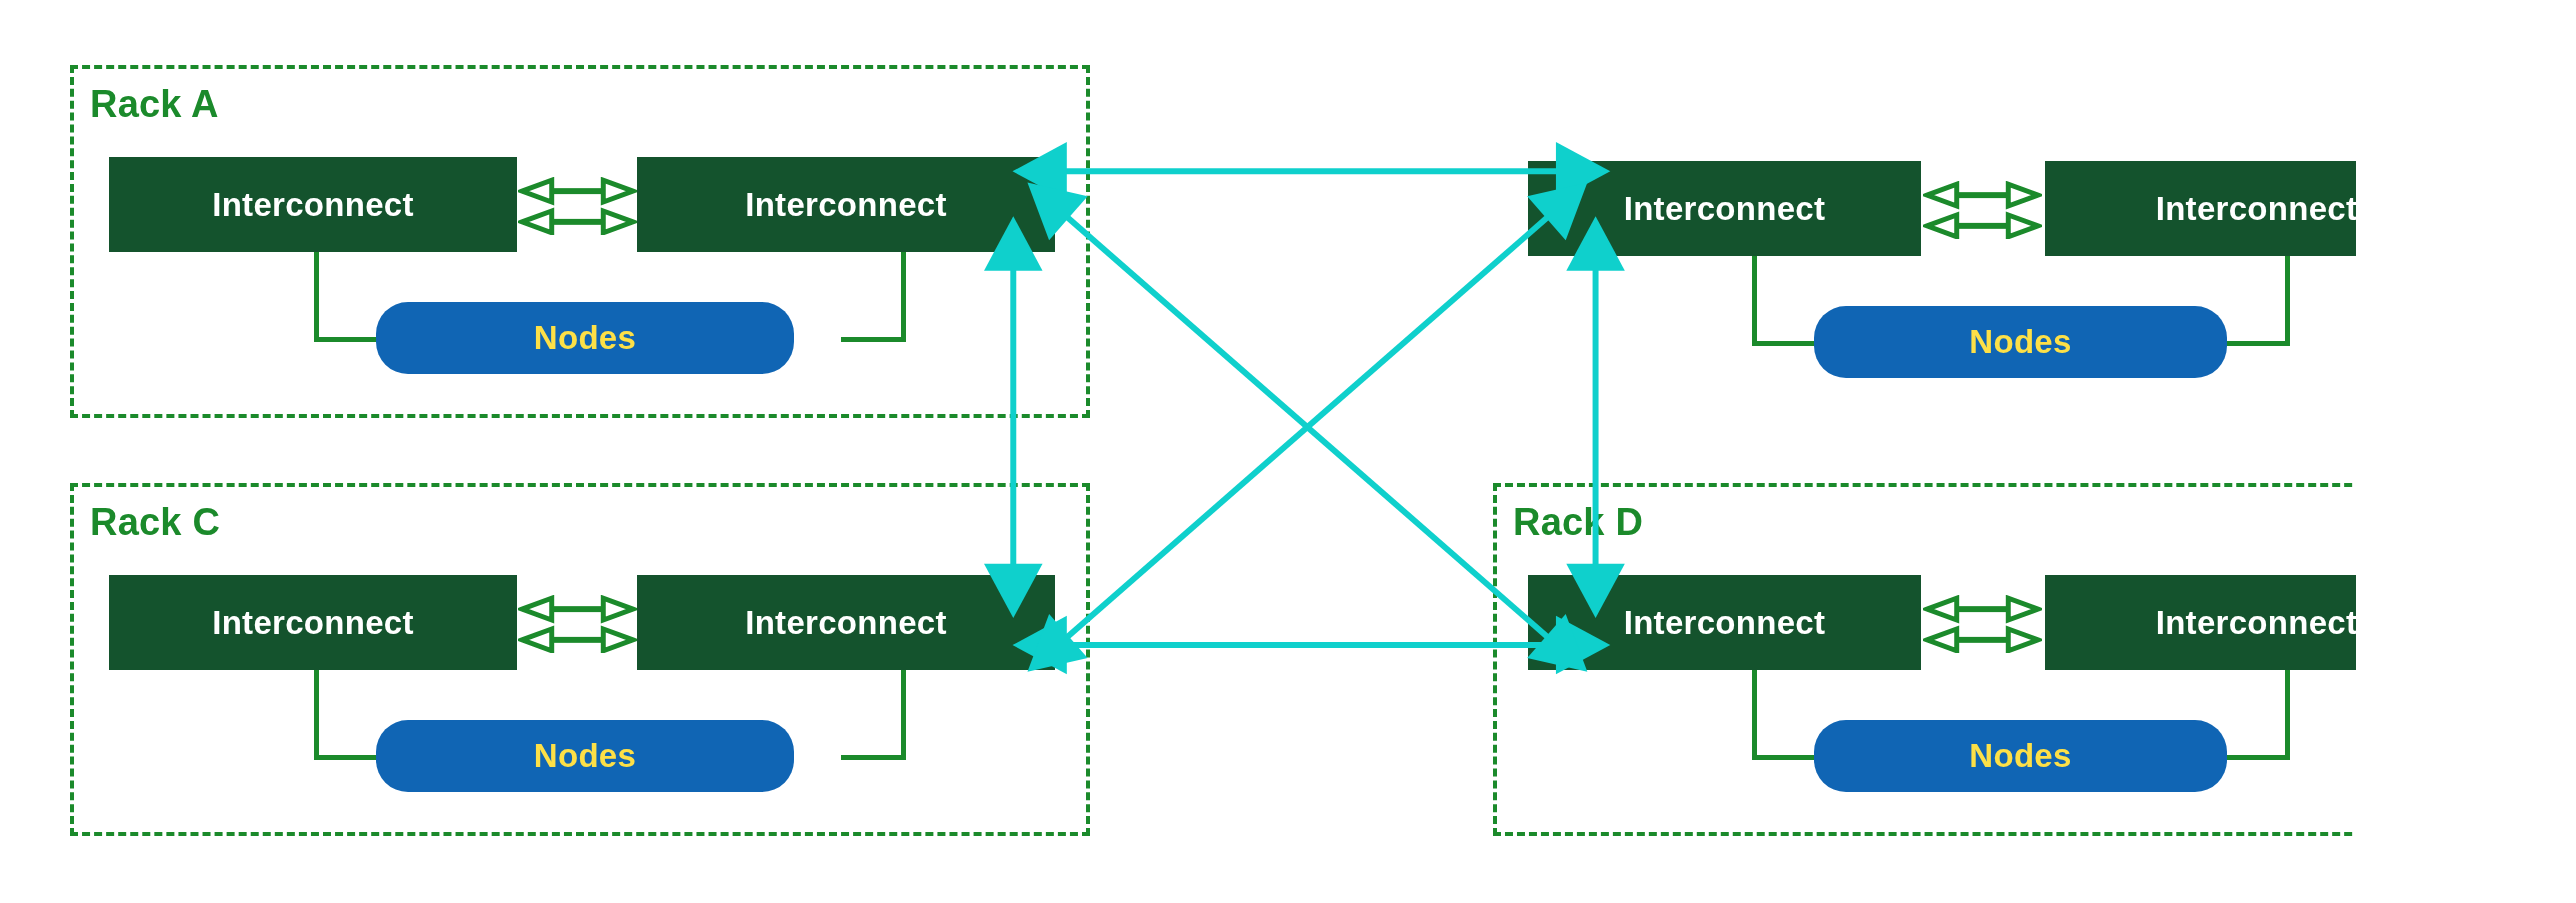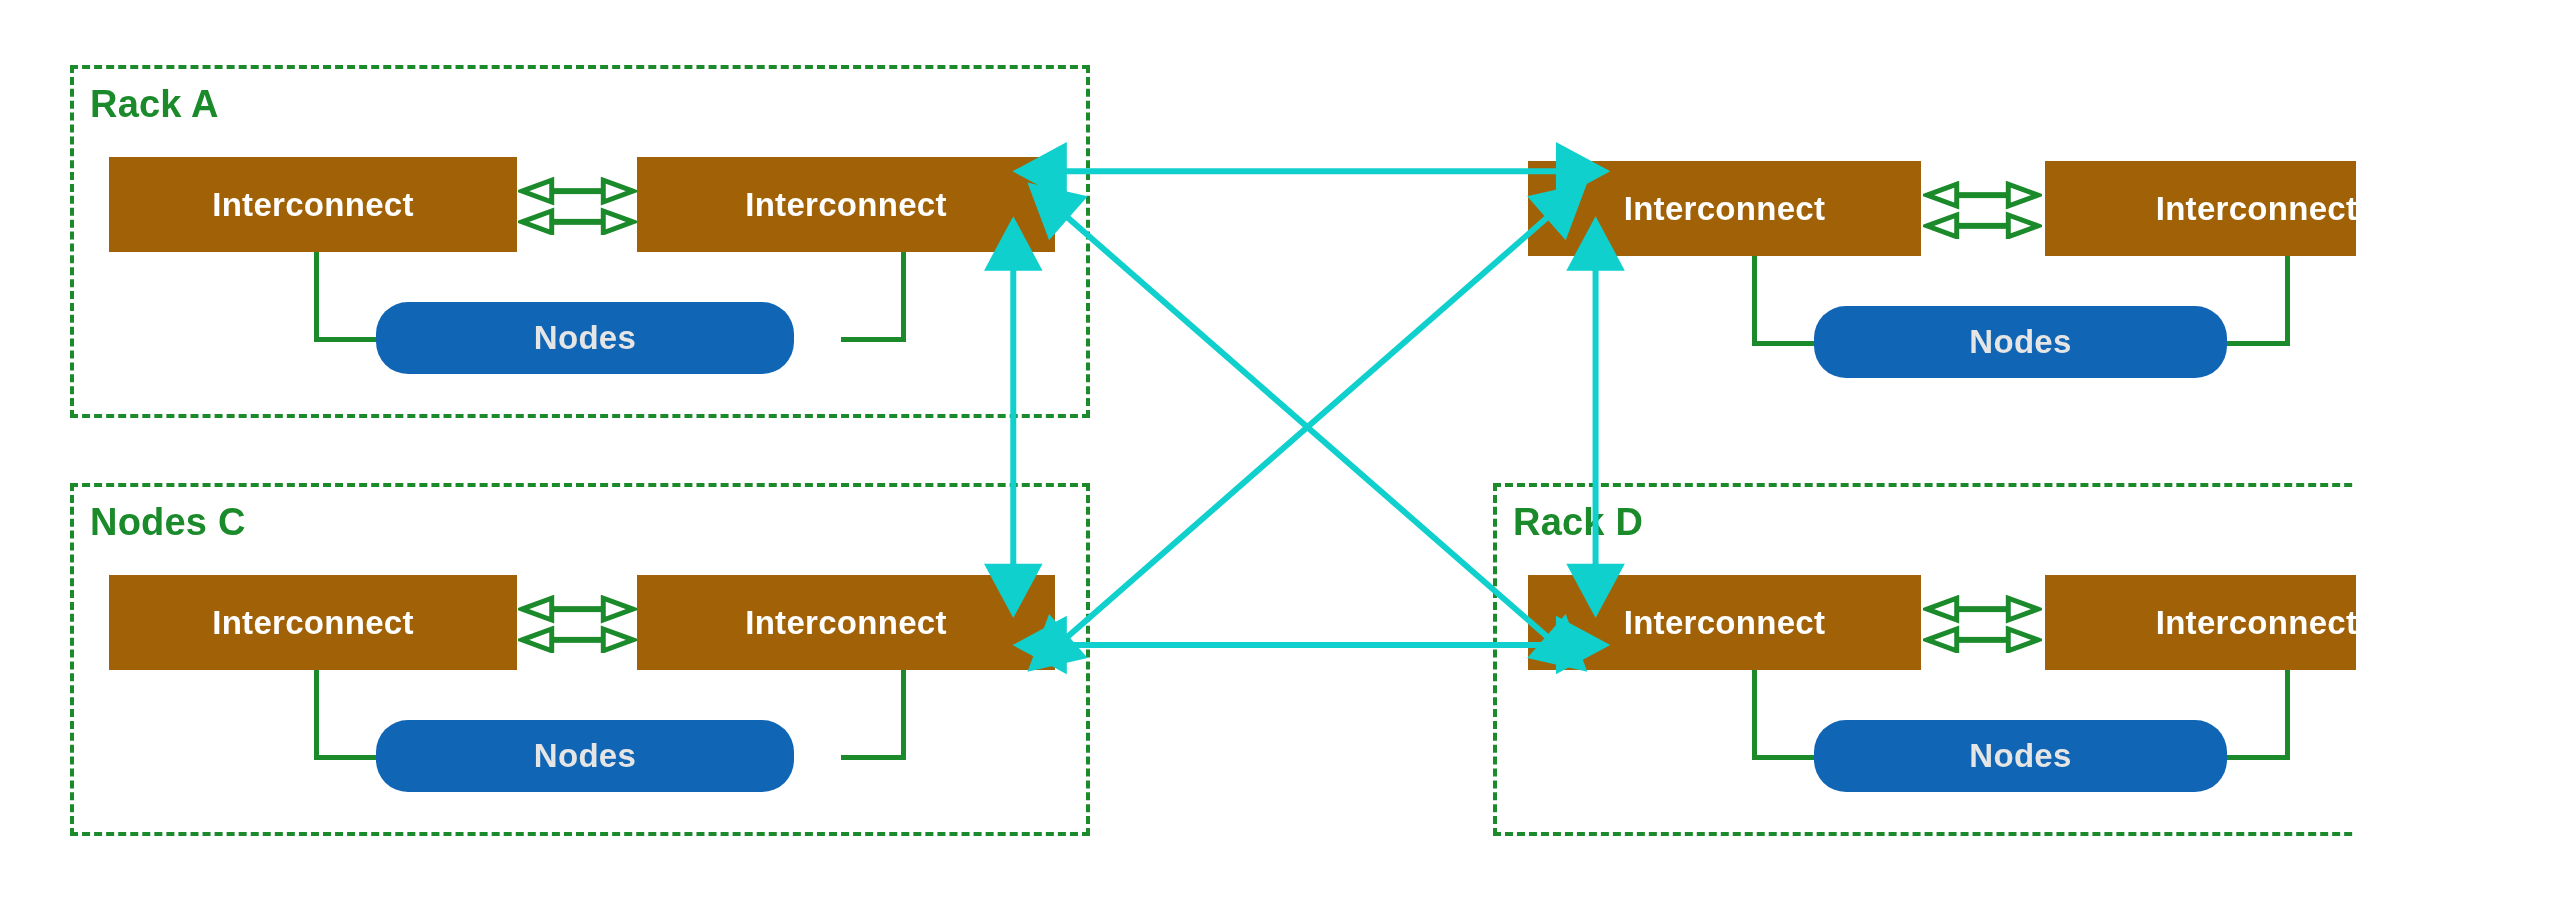--- a/index.html
+++ b/index.html
@@ -30,33 +30,33 @@
     color: #1b8a2b;
     font-size: 38px;
     font-weight: bold;
     letter-spacing: 0.2px;
     white-space: nowrap;
   }
 
   
   .ic-box {
     position: absolute;
-    background: #a16207;
+    background: #14532d;
     color: #ffffff;
     font-size: 33px;
     font-weight: bold;
     display: flex;
     align-items: center;
     justify-content: center;
     letter-spacing: 0.3px;
   }
   .nodes-box {
     position: absolute;
     background: #1065b4;
-    color: #e5e5e5;
+    color: #fde047;
     font-size: 33px;
     font-weight: bold;
     display: flex;
     align-items: center;
     justify-content: center;
     letter-spacing: 0.3px;
     border-radius: 32px;
   }
 
   
@@ -147,21 +147,21 @@
   <div class="elbow" style="left:2225px; top:256px; width:65px; height:90px;">
     <div class="v" style="right:0; top:0; height:90px;"></div>
     <div class="h" style="right:0; bottom:0; width:65px;"></div>
   </div>
 
   <div class="nodes-box" style="left:1814px; top:306px; width:413px; height:72px;">
     <span>Nodes</span>
   </div>
 
   <div class="rack" style="left:70px; top:483px; width:1020px; height:353px;">
-    <div class="rack-label">Nodes C</div>
+    <div class="rack-label">Rack C</div>
   </div>
 
   <div class="ic-box" style="left:109px; top:575px; width:408px; height:95px;">
     <span>Interconnect</span>
   </div>
 
   <div class="ic-box" style="left:637px; top:575px; width:418px; height:95px;">
     <span>Interconnect</span>
   </div>
 

